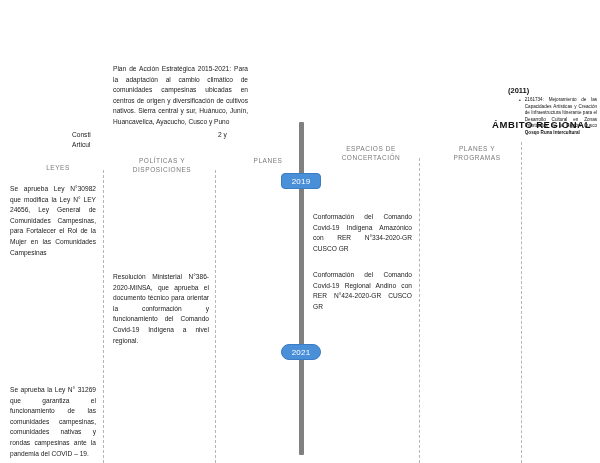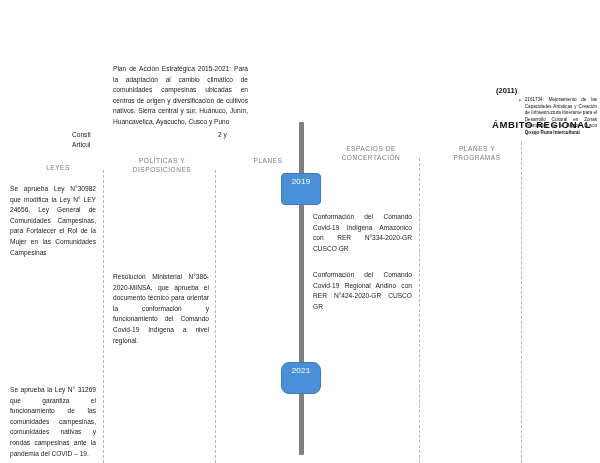--- a/index.html
+++ b/index.html
@@ -39,21 +39,21 @@
     position: absolute;
     box-sizing: border-box;
     background: #4a90d9;
     border: 1px solid #3b7cc4;
     border-radius: 4px;
     color: #ffffff;
     font-size: 8px;
     letter-spacing: 0.2px;
     text-align: center;
     line-height: 16px;
-    height: 32px;
+    height: 16px;
     width: 40px;
     font-family: "Liberation Sans", sans-serif;
   }
 
   
   .col-header {
     position: absolute;
     font-size: 6.5px;
     letter-spacing: 0.55px;
     color: #7a7a7a;
@@ -130,21 +130,21 @@
 <div id="canvas">
 
   <div class="col-divider" style="left:103px; top:170px; height:293px;"></div>
   <div class="col-divider" style="left:215px; top:170px; height:293px;"></div>
   <div class="col-divider" style="left:419px; top:158px; height:305px;"></div>
   <div class="col-divider" style="left:521px; top:142px; height:321px;"></div>
 
   <div class="timeline-axis" style="left:299px; top:122px; width:5px; height:333px;"></div>
 
   <div class="year-marker" style="left:281px; top:173px;">2019</div>
-  <div class="year-marker" style="left:281px; top:362px;border-radius:8px;">2021</div>
+  <div class="year-marker" style="left:281px; top:344px;border-radius:8px;">2021</div>
 
   <div class="section-title" style="left:452px; top:119px;margin-left:40px;">ÁMBITO REGIONAL</div>
 
   <div class="col-header" style="left:28px; top:163px; width:60px;">LEYES</div>
 
   <div class="col-header" style="left:117px; top:156px; width:90px;">POLÍTICAS Y DISPOSICIONES</div>
 
   <div class="col-header" style="left:238px; top:156px; width:60px;">PLANES</div>
 
   <div class="col-header" style="left:330px; top:144px; width:82px;">ESPACIOS DE CONCERTACIÓN</div>
@@ -160,21 +160,21 @@
   <div class="entry" style="left:10px; top:184px; width:86px;">Se aprueba Ley N°30982 que modifica la Ley N° LEY 24656, Ley General de Comunidades Campesinas, para Fortalecer el Rol de la Mujer en las Comunidades Campesinas</div>
 
   <div class="entry" style="left:10px; top:385px; width:86px;">Se aprueba la Ley N° 31269 que garantiza el funcionamiento de las comunidades campesinas, comunidades nativas y rondas campesinas ante la pandemia del COVID – 19.</div>
 
   <div class="entry" style="left:113px; top:272px; width:96px;">Resolución Ministerial N°386-2020-MINSA, que aprueba el documento técnico para orientar la conformación y funcionamiento del Comando Covid-19 Indígena a nivel regional.</div>
 
   <div class="entry" style="left:313px; top:212px; width:99px;">Conformación del Comando Covid-19 Indígena Amazónico con RER N°334-2020-GR CUSCO GR</div>
 
   <div class="entry" style="left:313px; top:270px; width:99px;">Conformación del Comando Covid-19 Regional Andino con RER N°424-2020-GR CUSCO GR</div>
 
-  <div class="prog-year" style="left:496px; top:86px;">(2011)</div>
+  <div class="prog-year" style="left:508px; top:86px;">(2011)</div>
 
   <div class="prog-item" style="left:519px; top:97px; width:78px;">
     <span class="prog-bullet">•</span>
     <span class="prog-text">
       <span>2161734:</span>
       <span>Mejoramiento de las Capacidades Artísticas y Creación de Infraestructura Itinerante para el Desarrollo Cultural en Zonas Priorizadas de la Región Cusco </span><b>Qosqo Runa Intercultural</b>
     </span>
   </div>
 
 </div>

